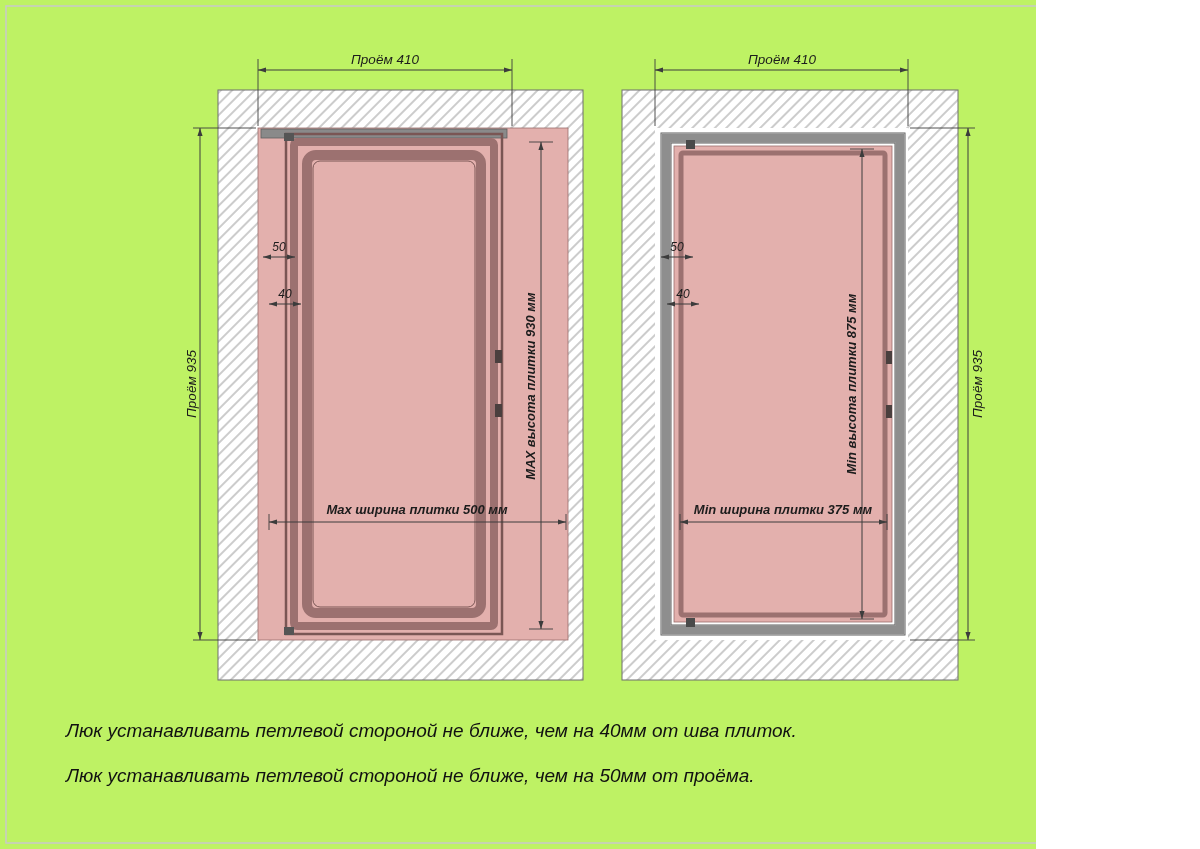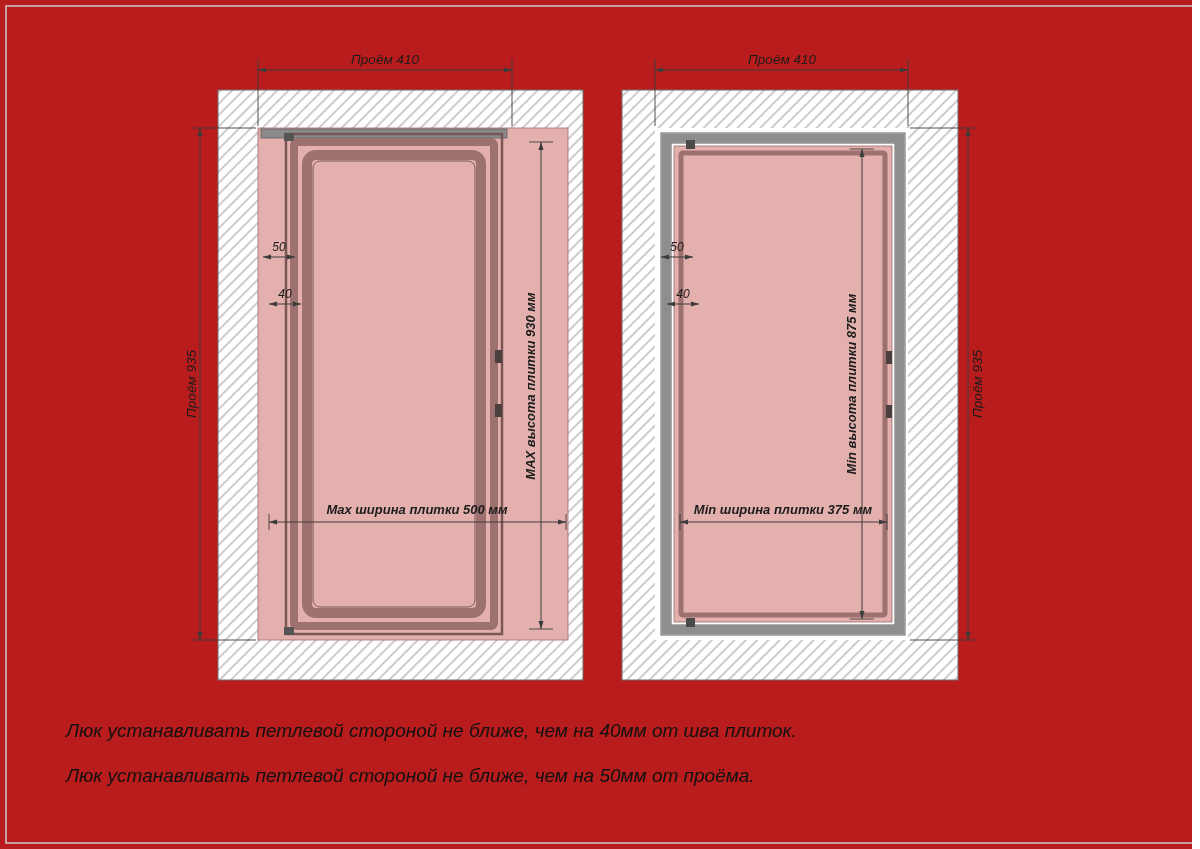--- a/index.html
+++ b/index.html
@@ -1,16 +1,16 @@
 <!DOCTYPE html>
 <html><head>
 <meta charset="utf-8">
 <style>
   html,body{margin:0;padding:0;background:#ffffff;}
-  .canvas{position:relative;width:1192px;height:849px;background:#b91c1c;overflow:hidden;}
+  .canvas{position:relative;width:1036px;height:849px;background:#bef264;overflow:hidden;}
   svg{display:block;}
   text{font-family:"Liberation Sans",sans-serif;fill:#1c1c1c;}
   .dim{font-style:italic;font-size:13.5px;}
   .dim-bold{font-style:italic;font-weight:bold;font-size:13px;}
   .dim-small{font-style:italic;font-size:12px;}
   .note{font-style:italic;font-size:19px;fill:#111111;}
   .dimline{stroke:#3c3c3c;stroke-width:1;fill:none;}
   .extline{stroke:#3c3c3c;stroke-width:0.9;fill:none;}
 </style>
 </head>

